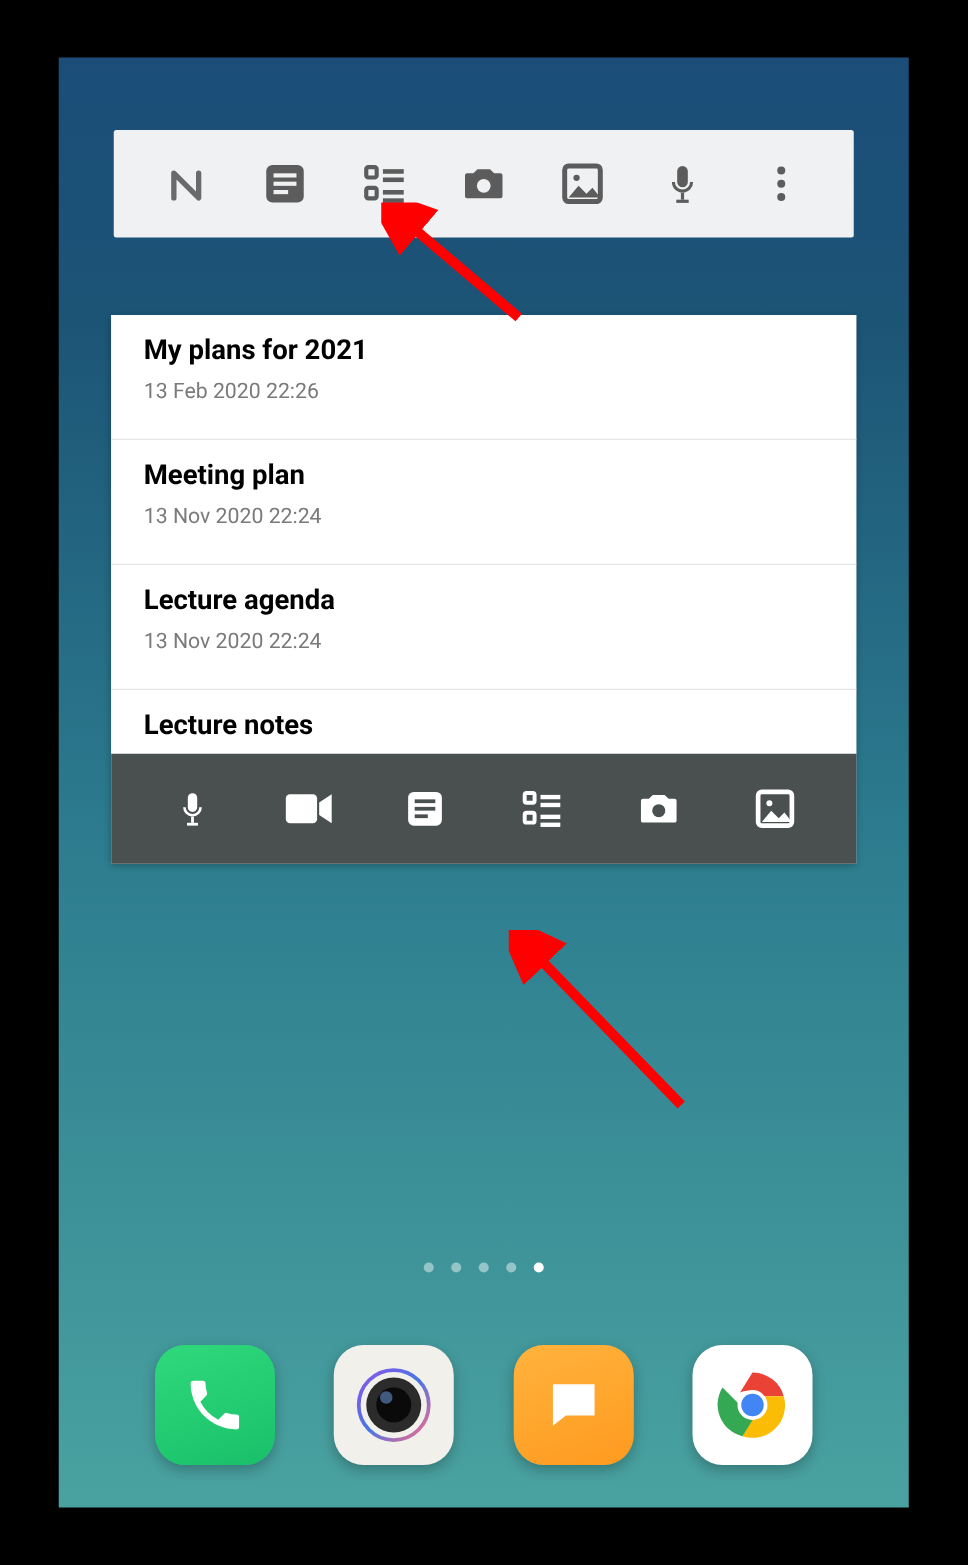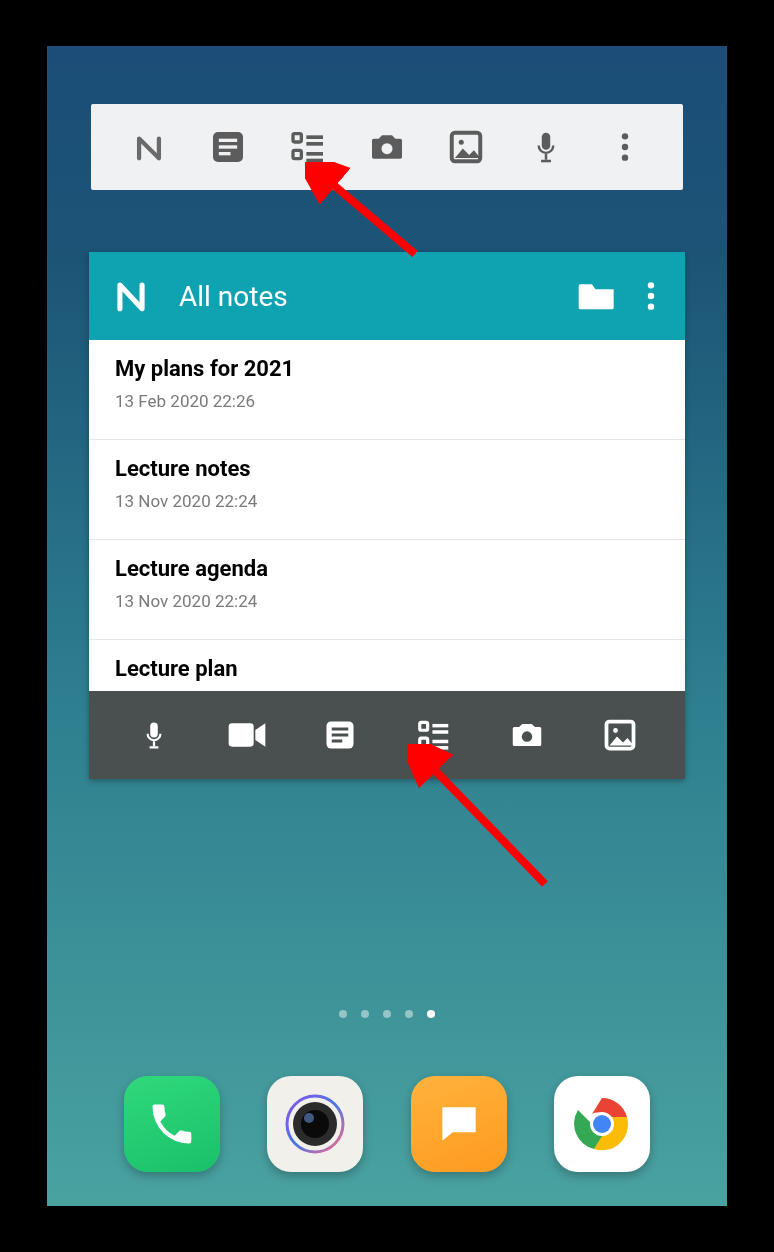--- a/index.html
+++ b/index.html
@@ -181,55 +181,35 @@
   <svg class="arrow" style="top:116px; left:258px;" width="120" height="100" viewBox="0 0 120 100">
     <defs>
       <marker id="ah1" markerWidth="10" markerHeight="10" refX="2" refY="3" orient="auto">
         <path d="M0,0 L0,6 L8,3 Z" fill="#ff0000"></path>
       </marker>
     </defs>
     <line x1="110" y1="92" x2="18" y2="14" stroke="#ff0000" stroke-width="8" marker-end="url(#ah1)"></line>
   </svg>
 
   <div class="notes-widget">
-    <div class="nw-header">
-      <div class="nw-logo">
-        <svg width="38" height="38" viewBox="0 0 24 24">
-            <path fill="none" stroke="#fff" stroke-width="3.2" stroke-linecap="round" stroke-linejoin="round" d="M5 20 V5 L19 20 V5"></path>
-          </svg>
-      </div>
-      <div class="nw-title">All notes</div>
-      <div class="nw-folder">
-        <svg width="40" height="36" viewBox="0 0 24 20" fill="#fff">
-            <path d="M2 3h7l2 3h11v11a1 1 0 01-1 1H2a1 1 0 01-1-1V4a1 1 0 011-1z"></path>
-          </svg>
-      </div>
-      <div class="nw-menu">
-        <svg width="8" height="34" viewBox="0 0 6 24" fill="#fff">
-            <circle cx="3" cy="4" r="2.4"></circle>
-            <circle cx="3" cy="12" r="2.4"></circle>
-            <circle cx="3" cy="20" r="2.4"></circle>
-          </svg>
-      </div>
-    </div>
 
     <div class="note-item">
       <div class="note-title">My plans for 2021</div>
       <div class="note-date">13 Feb 2020 22:26</div>
     </div>
     <div class="note-item">
-      <div class="note-title">Lecture notes</div>
+      <div class="note-title">Meeting plan</div>
       <div class="note-date">13 Nov 2020 22:24</div>
     </div>
     <div class="note-item">
       <div class="note-title">Lecture agenda</div>
       <div class="note-date">13 Nov 2020 22:24</div>
     </div>
     <div class="note-partial">
-      <div class="note-title">Lecture plan</div>
+      <div class="note-title">Lecture notes</div>
     </div>
 
     <div class="nw-toolbar">
       <div class="nt-icon">
         <svg width="30" height="36" viewBox="0 0 24 24" fill="#fff">
             <path d="M12 2a3 3 0 013 3v6a3 3 0 01-6 0V5a3 3 0 013-3z"></path>
             <path d="M6 11a6 6 0 0012 0h-1.7a4.3 4.3 0 01-8.6 0H6z"></path>
             <rect x="11.1" y="17" width="1.8" height="4"></rect>
             <rect x="8.5" y="21" width="7" height="1.8"></rect>
           </svg>

